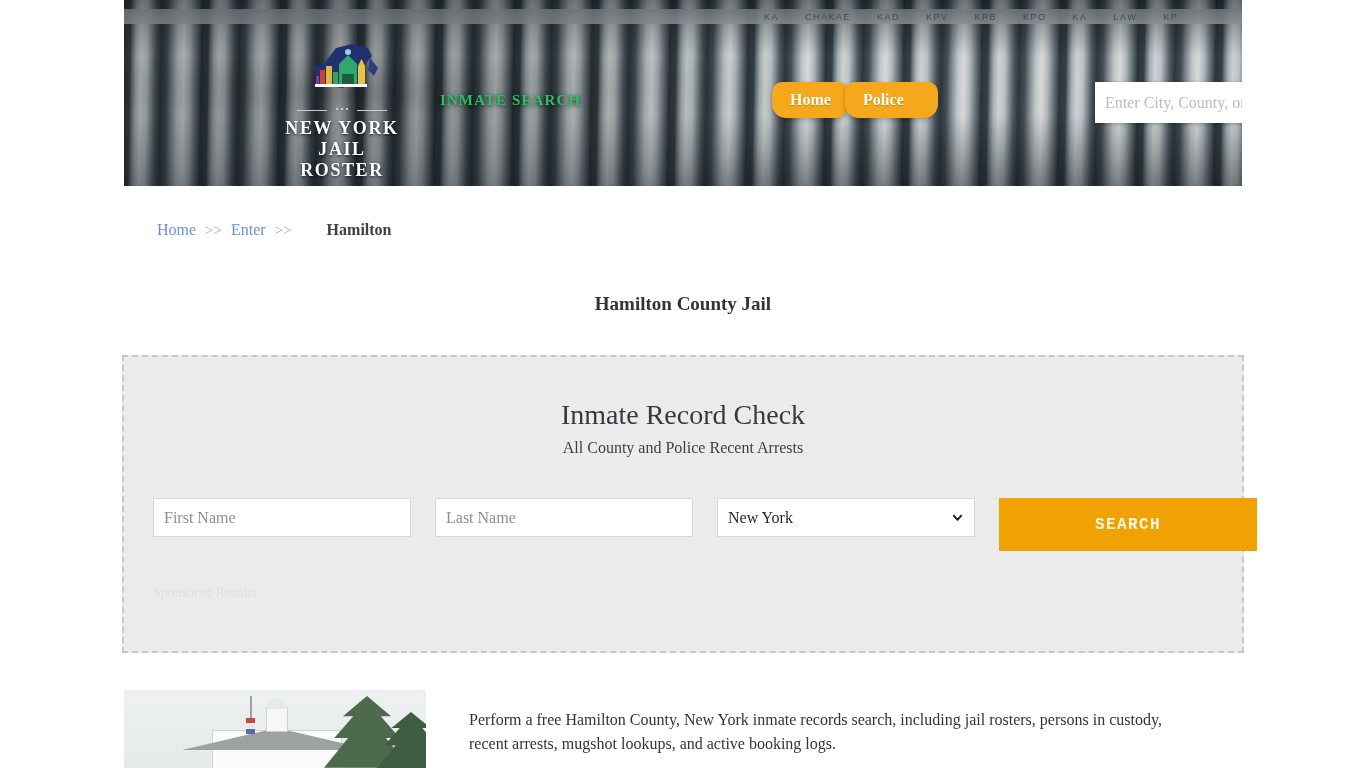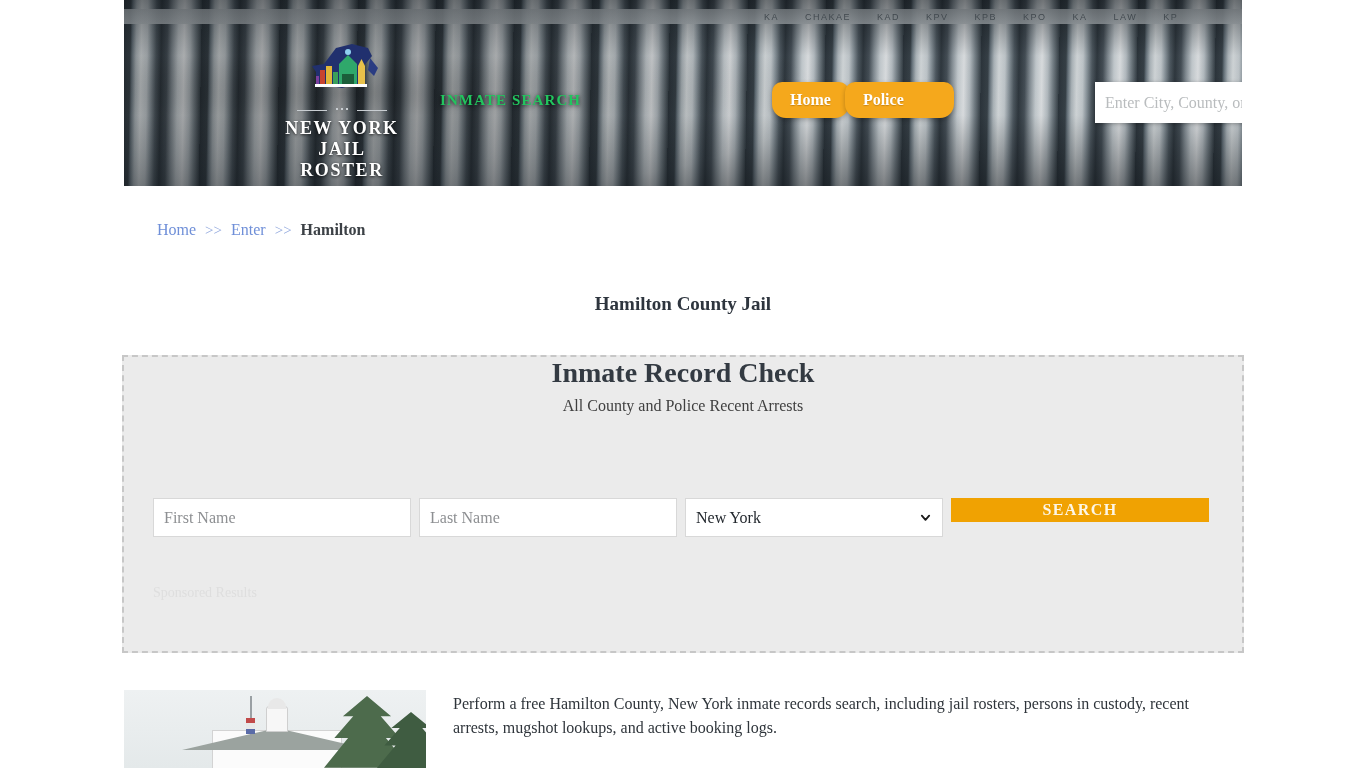--- a/index.html
+++ b/index.html
@@ -85,21 +85,21 @@
     color: #ffffff;
     font-size: 16px; font-weight: bold;
     padding: 9px 18px 10px;
     border-radius: 10px 10px 14px 14px;
     line-height: 17px;
     text-shadow: 0 1px 1px rgba(120,70,0,.35);
     margin-right: -4px;
     cursor: pointer;
     box-shadow: 0 2px 5px rgba(0,0,0,.25);
   }
-  .nav-tab:last-child { padding-right: 50px; }
+  .nav-tab:last-child { padding-right: 34px; }
 
   
   .hdr-search {
     position: absolute; left: 971px; top: 82px;
     display: flex; height: 41px;
     box-shadow: 0 1px 4px rgba(0,0,0,.3);
   }
   .hdr-search input {
     width: 219px; height: 41px; border: none; outline: none;
     background: #ffffff; padding: 0 10px;
@@ -107,61 +107,61 @@
   }
   .hdr-search input::placeholder { color: #b9bcbe; }
 
   
   .breadcrumb {
     position: absolute; left: 157px; top: 221px;
     font-size: 16px; color: #6b7074;
   }
   .breadcrumb a { color: #6f8fd8; text-decoration: none; cursor: pointer; }
   .breadcrumb .sep { color: #8fa6dd; margin: 0 5px; font-size: 15px; }
-  .breadcrumb .cur { color: #3c4146; font-weight: bold; }
+  .breadcrumb .cur { color: #3c4146; font-weight: bold; margin-left: 26px; }
 
   
   .page-title {
     position: absolute; left: 0; right: 0; top: 273px;
     text-align: center; font-size: 19px; font-weight: bold; color: #2e353e; margin-top: 20px;
   }
 
   
   .panel {
     position: absolute; left: 122px; top: 355px;
     width: 1122px; height: 298px;
     background: #ebebeb;
     border: 2px dashed #c7c7c7;
   }
   .panel-title {
-    text-align: center; font-size: 28px; color: #333a42; font-weight: bold;
+    text-align: center; font-size: 28px; color: #333a42; margin-top: 42px; font-weight: normal;
   }
   .panel-sub {
     text-align: center; font-size: 16px; color: #404040; margin-top: 8px;
   }
   .form-row {
-    position: absolute; left: 29px; top: 141px; display: flex; gap: 8px;
+    position: absolute; left: 29px; top: 141px; display: flex; gap: 24px;
   }
   .form-row input[type="text"] {
     width: 258px; height: 39px; border: 1px solid #d8d8d8; background: #fff;
     padding: 0 10px; font-family: "Liberation Serif", serif; font-size: 16px; color: #333;
     outline: none;
   }
   .form-row input::placeholder { color: #8d8f92; }
   .state-select {
     position: relative; width: 258px; height: 39px;
     border: 1px solid #d8d8d8; background: #fff; display: flex; align-items: center;
     padding: 0 10px; font-size: 16px; color: #23282e; cursor: pointer;
   }
   .state-select .chev {
     position: absolute; right: 11px; top: 13px; width: 11px; height: 11px;
   }
   .search-btn {
-    width: 258px; height: 24px; background: #f0a202; border: none; cursor: pointer;
-    color: #fdf6e6; font-family: Liberation Serif, serif; font-size: 16px;
+    width: 258px; height: 53px; background: #f0a202; border: none; cursor: pointer;
+    color: #fdf6e6; font-family: Liberation Mono, monospace; font-size: 16px;
     font-weight: bold; letter-spacing: 1.4px;
   }
   .sponsored {
     position: absolute; left: 29px; top: 228px;
     font-size: 14px; color: #dedede;
   }
 
   
   .thumb {
     position: absolute; left: 124px; top: 690px;
@@ -303,15 +303,15 @@
   <div class="thumb-roof"></div>
   <div class="thumb-cupola"></div>
   <div class="thumb-dome"></div>
   <div class="thumb-pole"></div>
   <div class="thumb-flag"></div>
   <div class="tree tree1"></div>
   <div class="tree tree2"></div>
 </div>
 
 <div class="body-text">
-  <p style="margin:0;">Perform a free Hamilton County, New York inmate records search, including jail rosters, persons in custody, recent arrests, mugshot lookups, and active booking logs.</p>
+  <p style="margin:16px;">Perform a free Hamilton County, New York inmate records search, including jail rosters, persons in custody, recent arrests, mugshot lookups, and active booking logs.</p>
   <div class="body-sub">Hamilton County New York Sheriff's Department and Jail</div>
 </div>
 
 </body></html>

